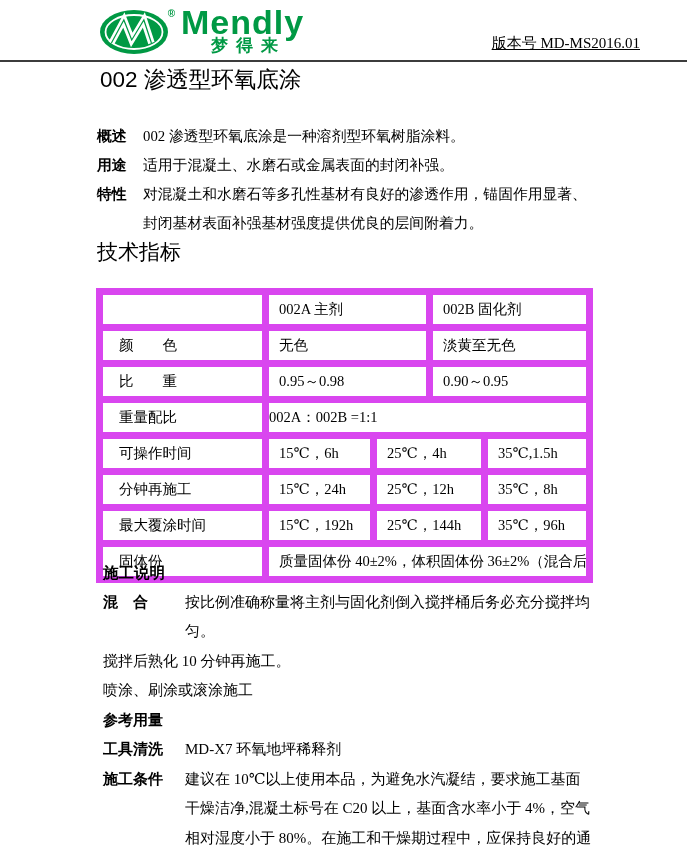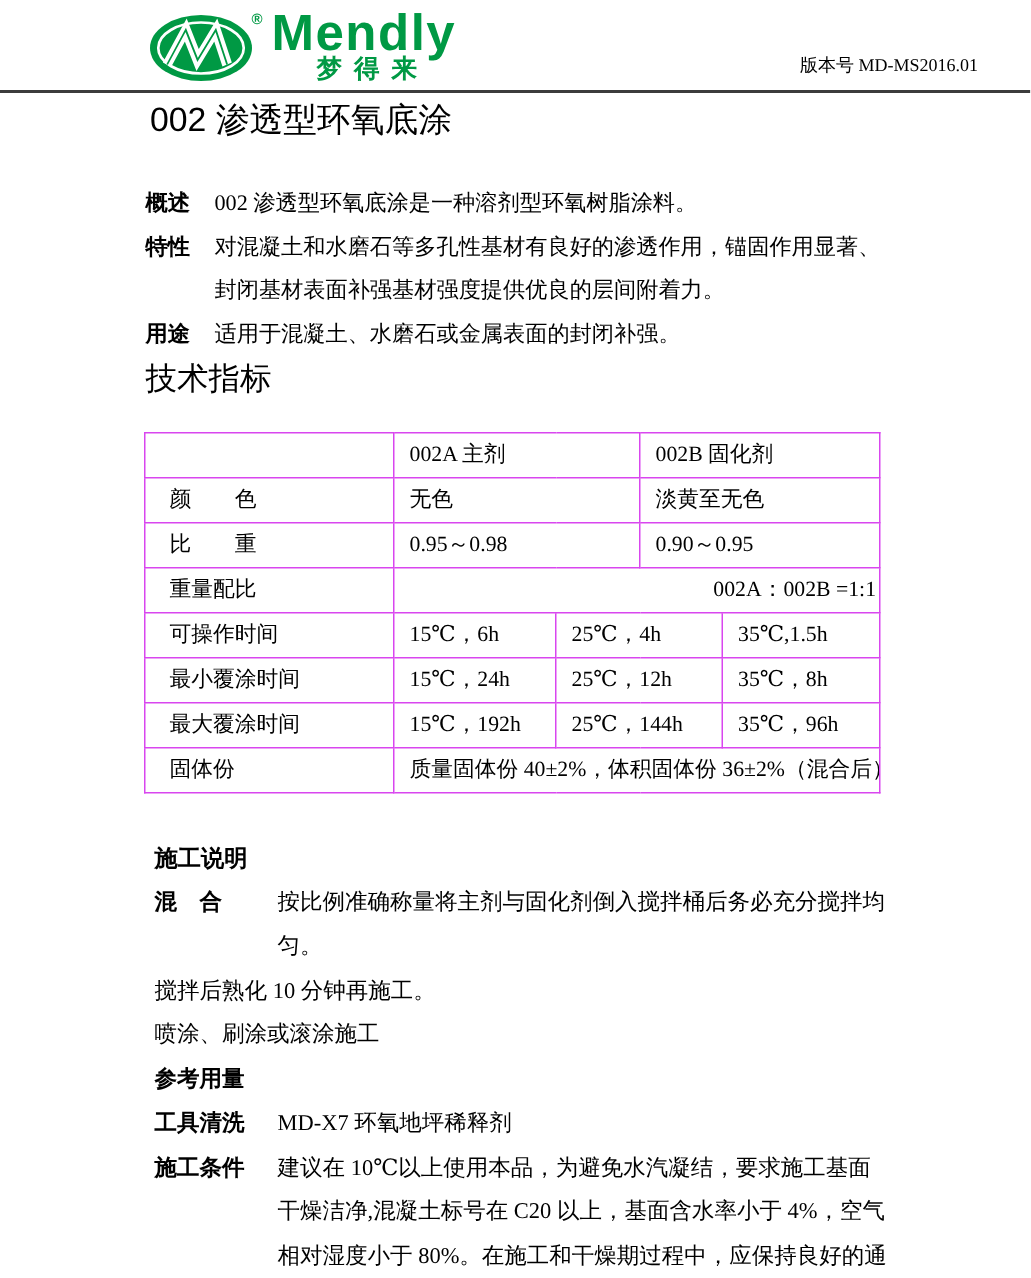--- a/index.html
+++ b/index.html
@@ -8,42 +8,42 @@
 
   
   .logo-block{position:absolute;left:99px;top:9px;display:flex;align-items:flex-start;}
   .logo-mark{position:relative;width:78px;height:46px;}
   .reg-mark{position:absolute;top:-1px;right:2px;color:#009944;font-size:10px;
             font-family:"Liberation Sans","DejaVu Sans",sans-serif;font-weight:bold;}
   .brand-text{margin-left:4px;font-family:"Liberation Sans","DejaVu Sans",sans-serif;
               font-weight:bold;color:#009944;}
   .brand-en{font-size:34px;line-height:27px;letter-spacing:1px;}
   .brand-cn{font-size:17px;line-height:19px;margin-left:30px;letter-spacing:8px;}
-  .version{position:absolute;top:36px;right:35px;font-size:12px;line-height:14px;}
+  .version{position:absolute;top:36px;right:47px;font-size:15px;line-height:14px;text-decoration:underline;}
   .header-rule{position:absolute;top:60px;left:0;width:687px;height:0;border-top:2px solid #3c3c3c;}
 
   
   .page-title{position:absolute;left:100px;top:65px;font-size:22.5px;line-height:30px;
               font-weight:normal;font-family:"Liberation Sans","DejaVu Sans",sans-serif;}
 
   
   .intro{position:absolute;left:97px;top:122px;width:497px;font-size:14.8px;line-height:29px;}
   .intro-item{display:flex;}
   .intro-label{font-weight:bold;min-width:46px;flex:none;}
   .intro-text{flex:1;}
   .intro-item.two-line{min-height:58px;}
   .tech-heading{font-weight:normal;font-size:21px;}
 
   
   .spec-table{position:absolute;left:96px;top:288px;width:490px;border-collapse:collapse;
               table-layout:fixed;font-size:14.5px;}
-  .spec-table td{border:1px solid #d946ef;height:29px;line-height:29px;vertical-align:middle;
+  .spec-table td{border:7px solid #d946ef;height:29px;line-height:29px;vertical-align:middle;
                  padding:0 2px 0 10px;overflow:hidden;white-space:nowrap;}
   .spec-table td.lbl{padding-left:16px;}
-  .spec-table td.center{text-align:right;padding-left:0;}
+  .spec-table td.center{text-align:left;padding-left:0;}
 
   
   .construction{position:absolute;left:103px;top:558px;width:489px;font-size:15px;line-height:29.5px;}
   .c-heading{font-weight:bold;font-size:15.5px;}
   .c-item{display:flex;}
   .c-label{font-weight:bold;min-width:82px;flex:none;}
   .c-text{flex:1;}
   .c-plain{padding-left:0;}
   .c-item.three-line{min-height:88px;}
 </style>
@@ -70,27 +70,27 @@
   <div class="version">版本号 MD-MS2016.01</div>
   <div class="header-rule"></div>
 
   <div class="page-title">002 渗透型环氧底涂</div>
 
   <div class="intro">
     <div class="intro-item">
       <span class="intro-label">概述</span>
       <span class="intro-text">002 渗透型环氧底涂是一种溶剂型环氧树脂涂料。</span>
     </div>
+    <div class="intro-item">
+      <span class="intro-label">用途</span>
+      <span class="intro-text">适用于混凝土、水磨石或金属表面的封闭补强。</span>
+    </div>
     <div class="intro-item two-line">
       <span class="intro-label">特性</span>
       <span class="intro-text">对混凝土和水磨石等多孔性基材有良好的渗透作用，锚固作用显著、封闭基材表面补强基材强度提供优良的层间附着力。</span>
-    </div>
-    <div class="intro-item">
-      <span class="intro-label">用途</span>
-      <span class="intro-text">适用于混凝土、水磨石或金属表面的封闭补强。</span>
     </div>
     <div class="tech-heading">技术指标</div>
   </div>
 
   <table class="spec-table">
     <colgroup>
       <col style="width:166px">
         <col style="width:108px">
         <col style="width:56px">
       <col style="width:55px">
@@ -116,21 +116,21 @@
         <td class="lbl">重量配比</td>
         <td colspan="4" class="center">002A：002B =1:1</td>
       </tr>
       <tr>
         <td class="lbl">可操作时间</td>
         <td>15℃，6h</td>
         <td colspan="2">25℃，4h</td>
         <td>35℃,1.5h</td>
       </tr>
       <tr>
-        <td class="lbl">最小覆涂时间</td>
+        <td class="lbl">分钟再施工</td>
         <td>15℃，24h</td>
         <td colspan="2">25℃，12h</td>
         <td>35℃，8h</td>
       </tr>
       <tr>
         <td class="lbl">最大覆涂时间</td>
         <td>15℃，192h</td>
         <td colspan="2">25℃，144h</td>
         <td>35℃，96h</td>
       </tr>

